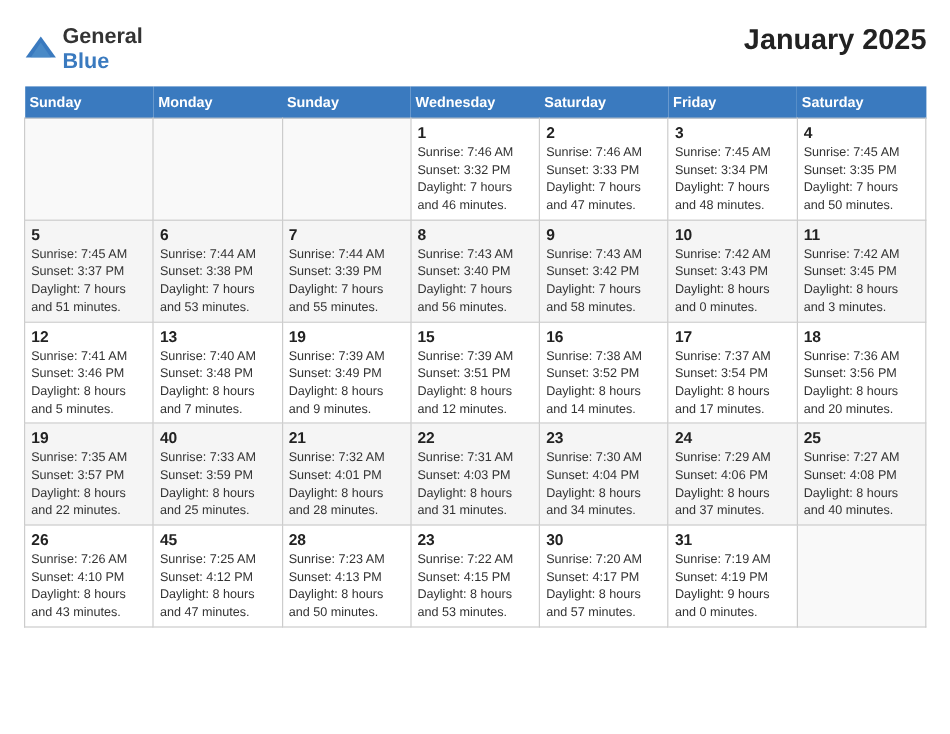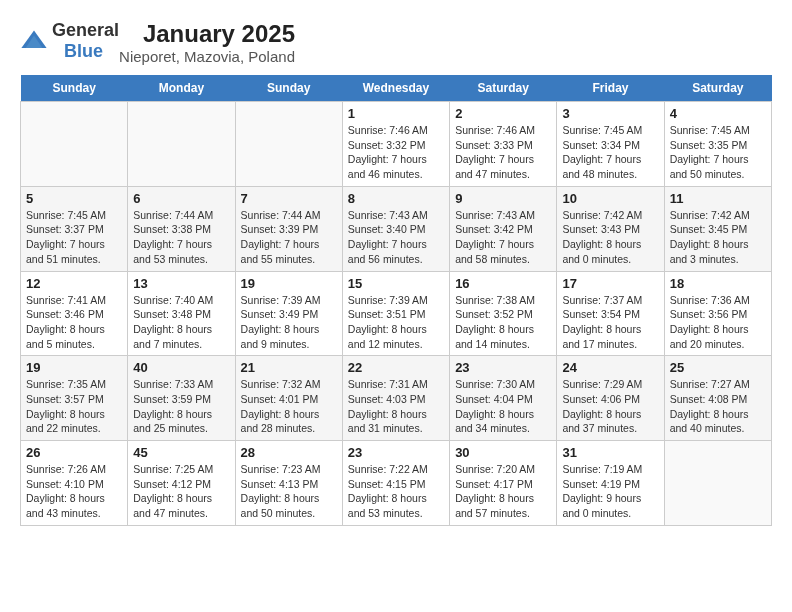--- a/index.html
+++ b/index.html
@@ -5,21 +5,21 @@
     * { box-sizing: border-box; margin: 0; padding: 0; }
     body {
       font-family: Arial, sans-serif;
       background: #fff;
       width: 792px;
       min-height: 612px;
       padding: 20px;
     }
     .header {
       display: flex;
-      justify-content: flex-start;
+      justify-content: space-between;
       align-items: flex-start;
       margin-bottom: 10px;
     }
     .logo {
       display: flex;
       align-items: center;
       gap: 4px;
     }
     .logo-icon {
       width: 28px;
@@ -40,21 +40,21 @@
     }
     table {
       width: 100%;
       border-collapse: collapse;
       font-size: 11px;
     }
     thead tr th {
       background-color: #3a7abf;
       color: #fff;
       padding: 6px 4px;
-      text-align: center;
+      text-align: left;
       font-size: 12px;
       font-weight: bold;
     }
     tbody tr td {
       border: 1px solid #ccc;
       padding: 4px 5px;
       vertical-align: top;
       width: calc(100% / 7);
     }
     tbody tr:nth-child(even) {
@@ -83,26 +83,25 @@
 <body>
 
 <div class="header">
   <div class="logo">
     <svg class="logo-icon" viewBox="0 0 40 40" xmlns="http://www.w3.org/2000/svg">
       <polygon points="20,5 38,30 2,30" fill="#3a7abf"></polygon>
       <polygon points="20,12 32,30 8,30" fill="#5a9ad0" opacity="0.5"></polygon>
     </svg>
     <div>
       <span style="font-size:18px;font-weight:bold;color:#333;">General</span><br>
-      <span style="font-size:18px;font-weight:bold;color:#3a7abf;margin-left:12px;">Blue</span>
+      <span style="font-size:18px;font-weight:bold;color:#3a7abf;">Blue</span>
     </div>
   </div>
   <div class="title-block">
     <h1>January 2025</h1>
-    <h2>Nieporet, Mazovia, Poland</h2>
   </div>
 </div>
 
 <table>
   <thead>
     <tr>
     <th>Sunday</th>
         <th>Monday</th>
         <th>Sunday</th>
         <th>Wednesday</th>

